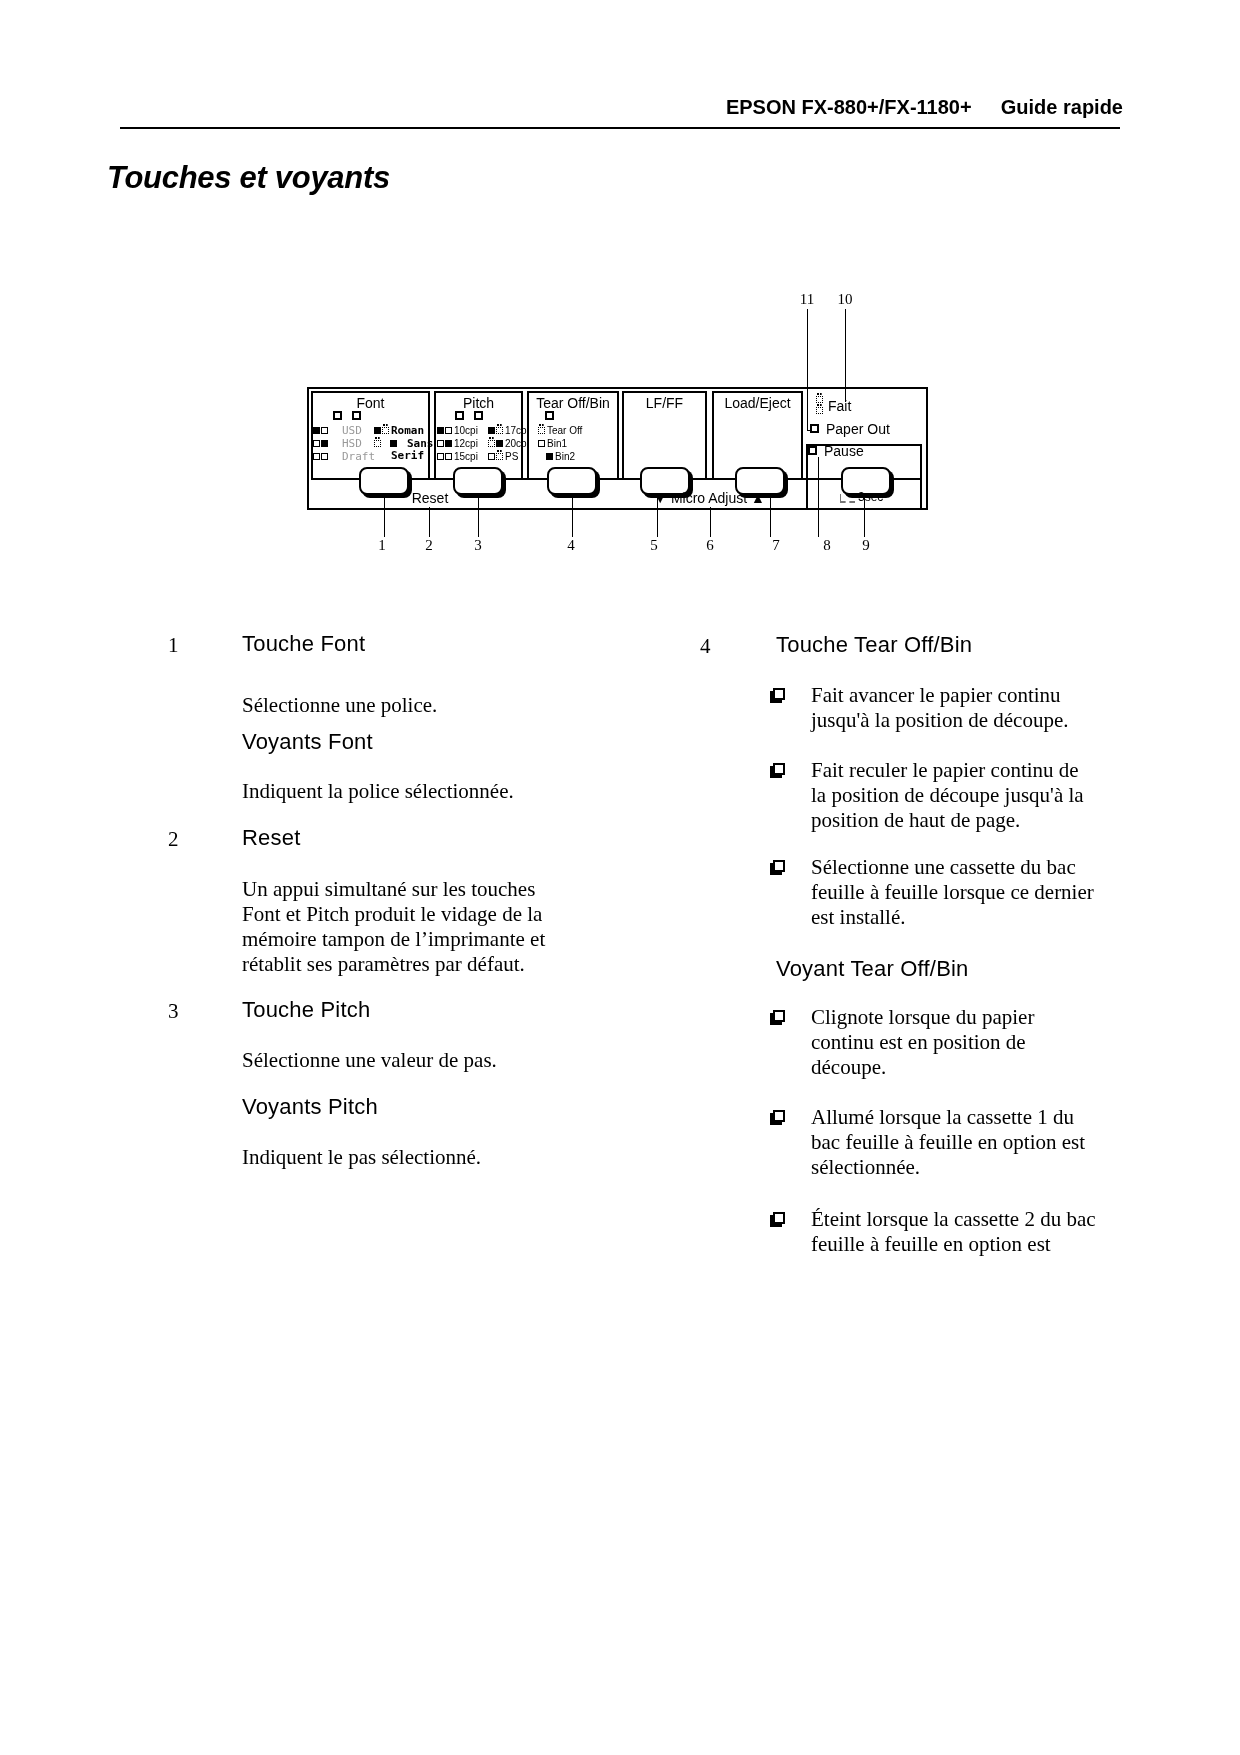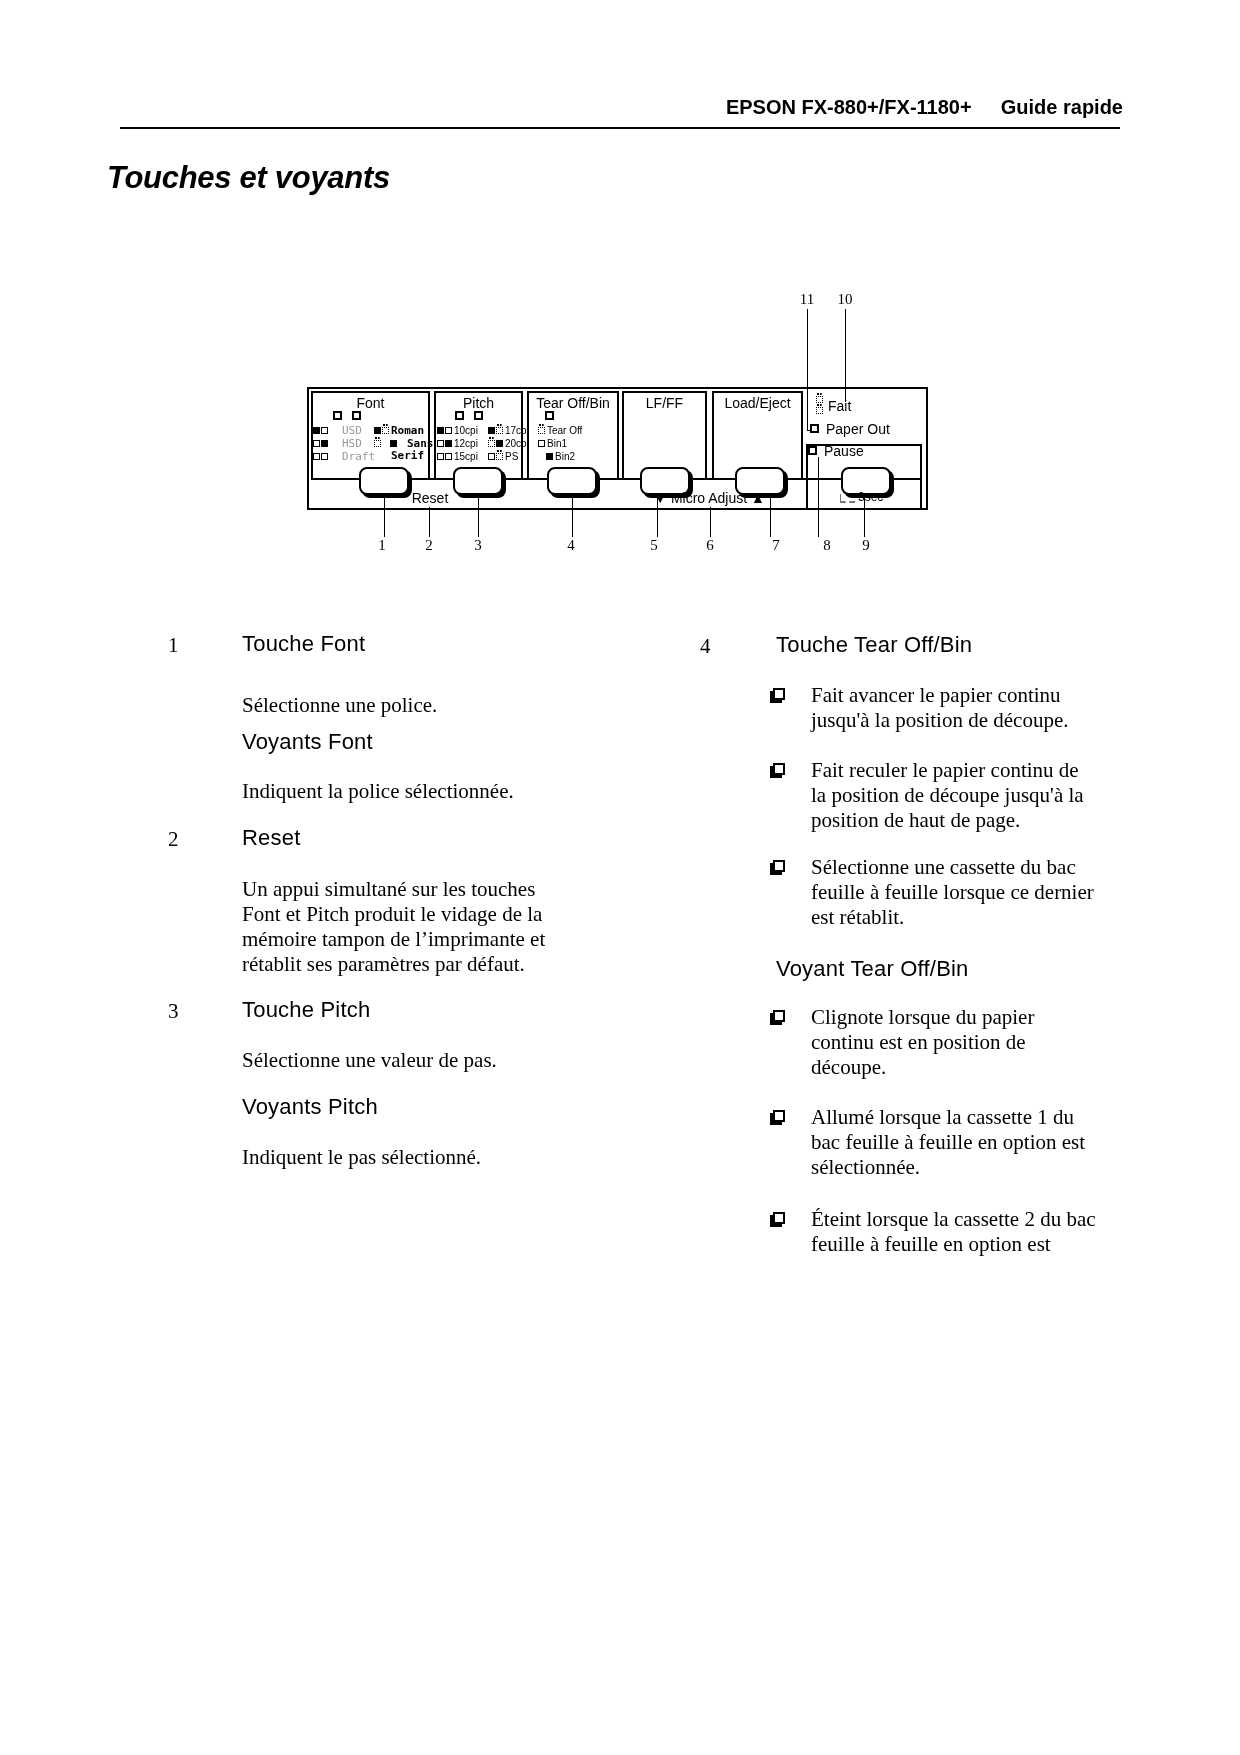--- a/index.html
+++ b/index.html
@@ -225,21 +225,21 @@
 jusqu'à la position de découpe.</div>
 
   <div class="bullet-sq" style="left:773px;top:763px;"></div>
   <div class="para" style="left:811px;top:758px;width:330px;">Fait reculer le papier continu de
 la position de découpe jusqu'à la
 position de haut de page.</div>
 
   <div class="bullet-sq" style="left:773px;top:860px;"></div>
   <div class="para" style="left:811px;top:855px;width:330px;">Sélectionne une cassette du bac
 feuille à feuille lorsque ce dernier
-est rétablit.</div>
+est installé.</div>
 
   <div class="heading" style="left:776px;top:956px;">Voyant Tear Off/Bin</div>
 
   <div class="bullet-sq" style="left:773px;top:1010px;"></div>
   <div class="para" style="left:811px;top:1005px;width:330px;">Clignote lorsque du papier
 continu est en position de
 découpe.</div>
 
   <div class="bullet-sq" style="left:773px;top:1110px;"></div>
   <div class="para" style="left:811px;top:1105px;width:330px;">Allumé lorsque la cassette 1 du

